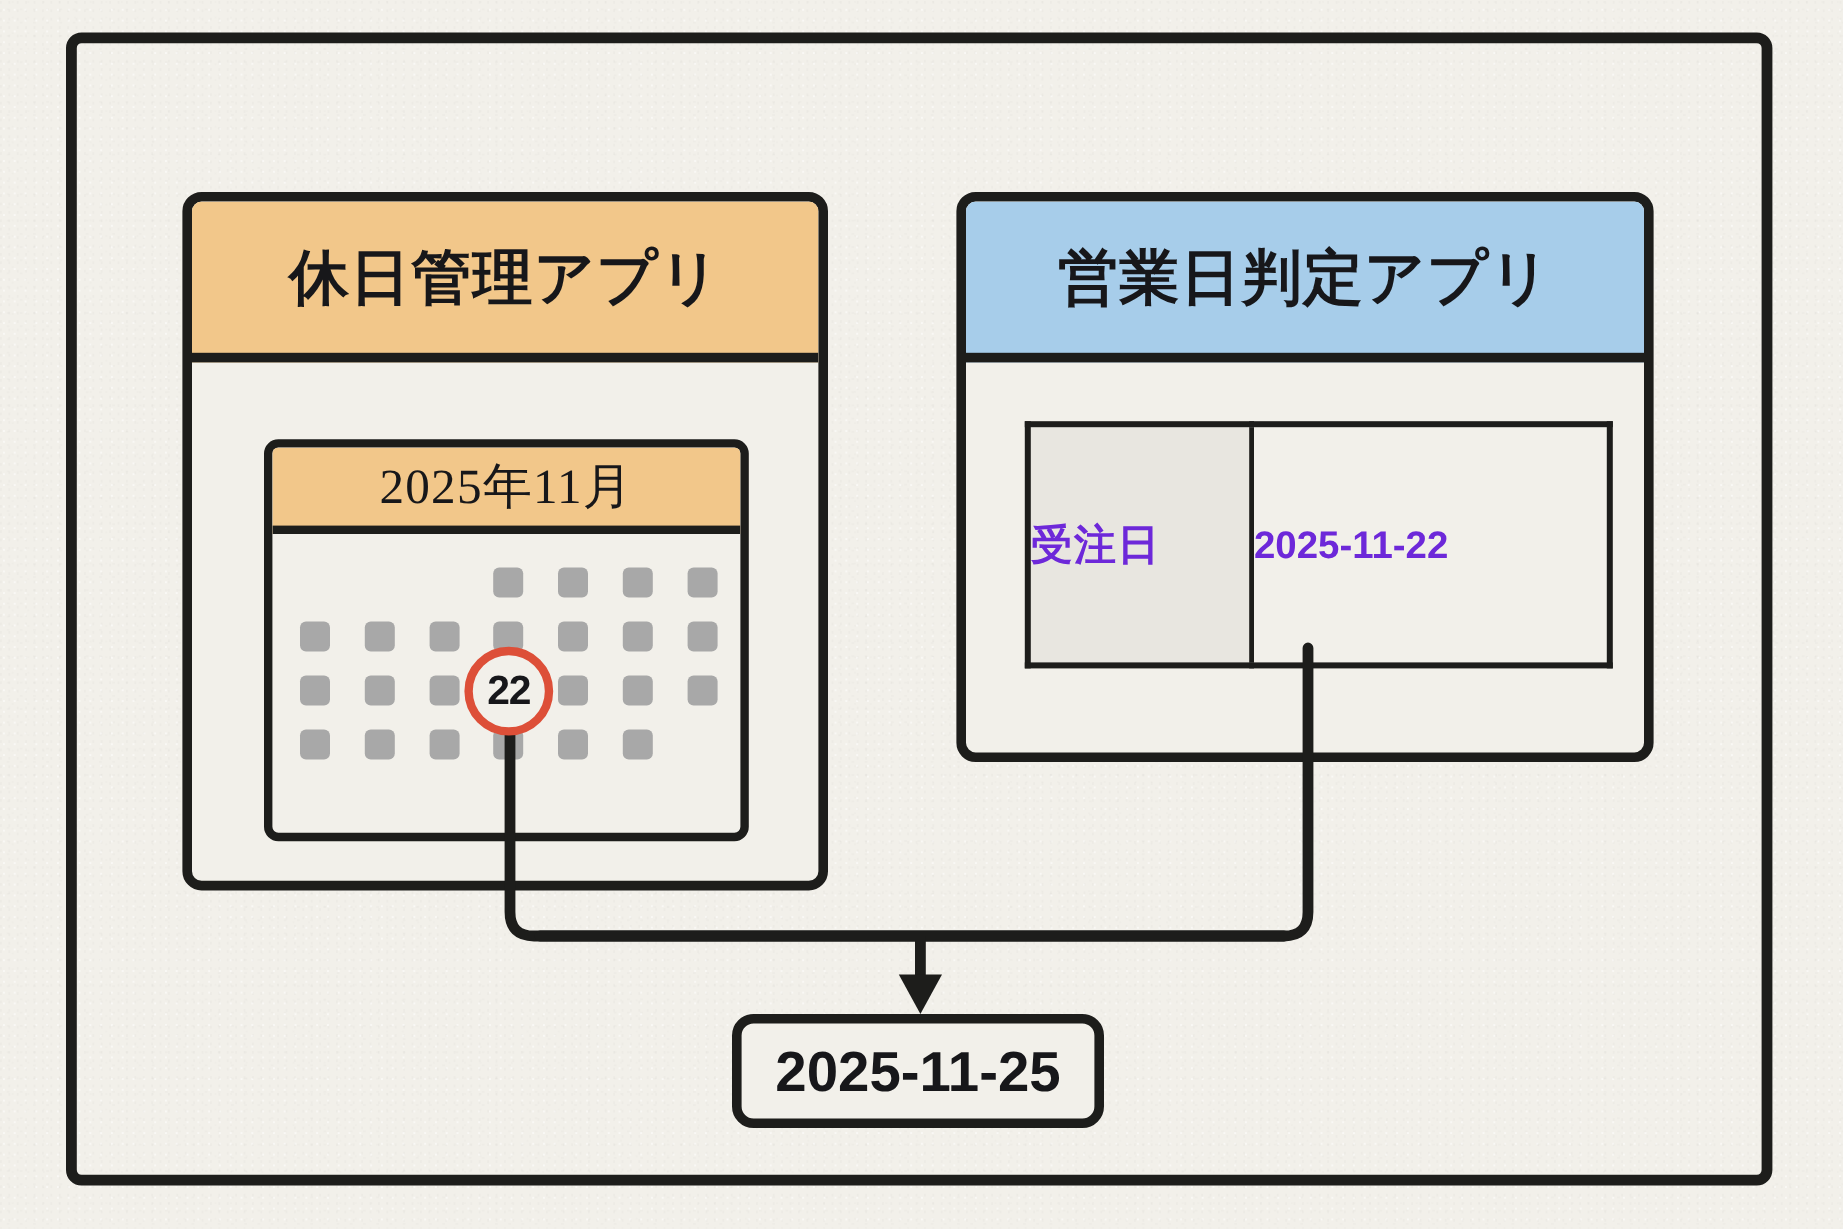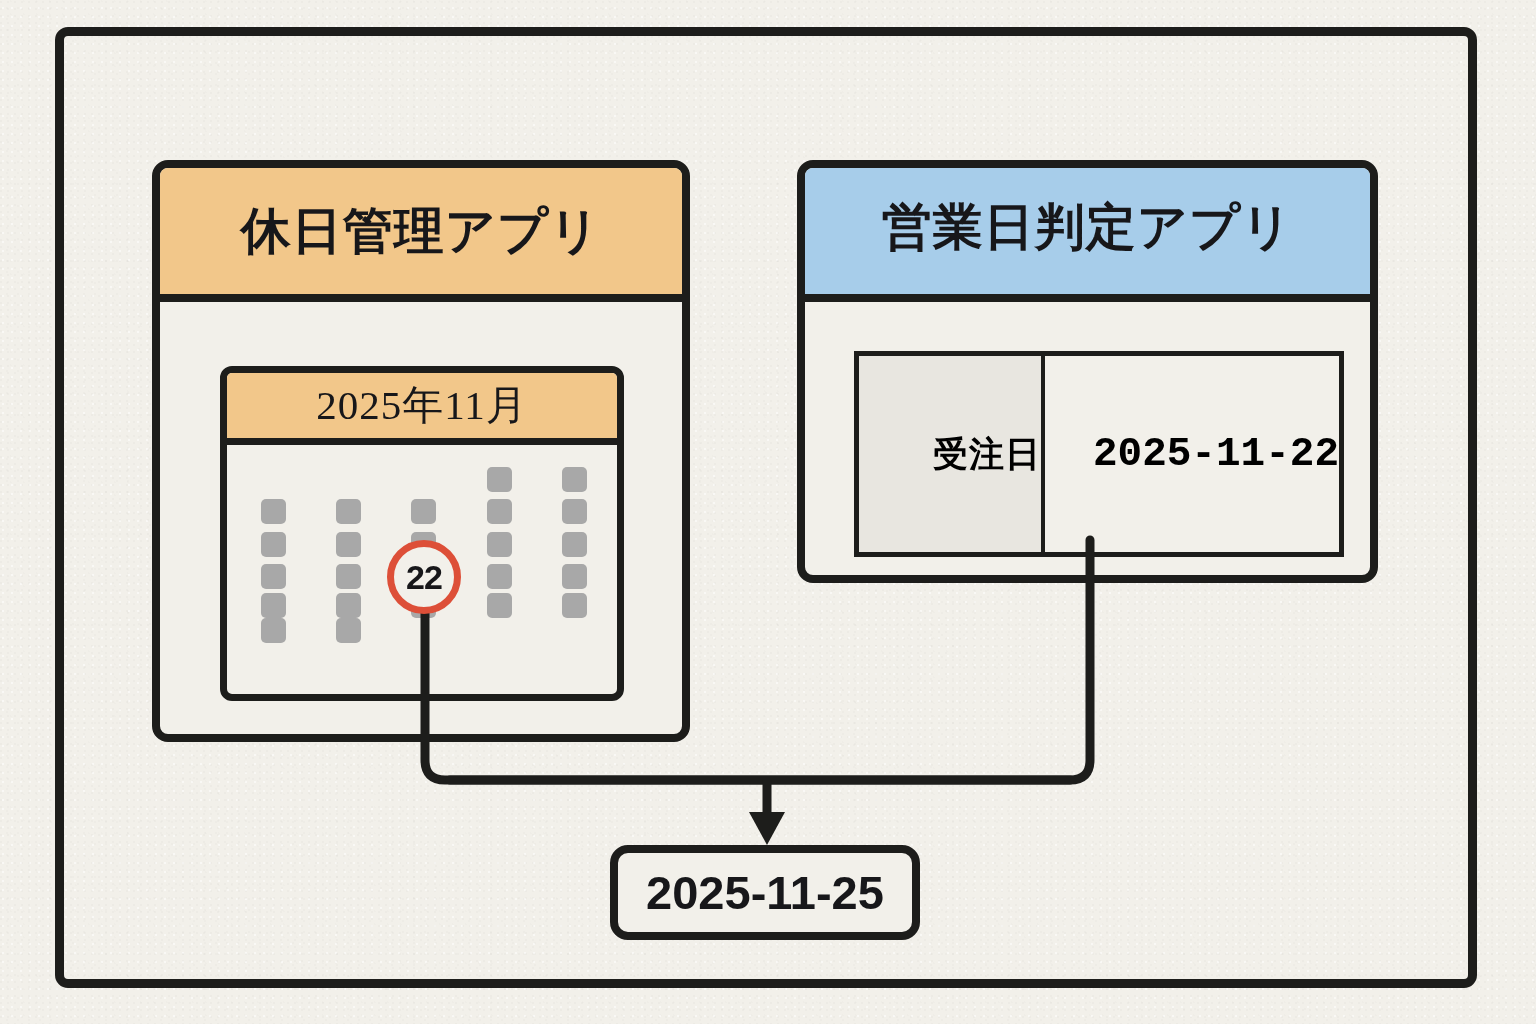--- a/index.html
+++ b/index.html
@@ -45,21 +45,21 @@
   
   .app-panel {
     position: absolute;
     border: 8px solid #1d1d1b;
     border-radius: 16px;
     box-sizing: border-box;
     background: #f2f0ea;
     overflow: hidden;
   }
   #panel-left  { left: 152px; top: 160px; width: 538px; height: 582px; }
-  #panel-right { left: 797px; top: 160px; width: 581px; height: 423px; font-family: Liberation Mono, monospace; }
+  #panel-right { left: 797px; top: 160px; width: 581px; height: 475px; }
 
   .panel-header {
     height: 134px;
     box-sizing: border-box;
     border-bottom: 8px solid #1d1d1b;
     display: flex;
     align-items: center;
     justify-content: center;
   }
   #panel-left  .panel-header { background: #f2c78a; }
@@ -103,21 +103,21 @@
     line-height: 1;
     letter-spacing: 1px;
   }
   #calendar-grid {
     position: absolute;
     left: 9px;
     top: 90px;
     width: 376px;
     height: 180px;
     display: grid;
-    grid-template-columns: repeat(5, 1fr);
+    grid-template-columns: repeat(7, 1fr);
     grid-template-rows: repeat(4, 1fr);
     justify-items: center;
     align-items: center;
   }
   .day-cell {
     width: 25px;
     height: 25px;
     border-radius: 5px;
     background: #a8a8a8;
   }
@@ -158,34 +158,34 @@
     height: 206px;
     border: 5px solid #1d1d1b;
     border-collapse: collapse;
     box-sizing: border-box;
     background: #f2f0ea;
     table-layout: fixed;
   }
   #data-table td {
     border: 4px solid #1d1d1b;
     padding: 0;
-    text-align: right;
+    text-align: left;
     vertical-align: middle;
-    color: #000000;
+    color: #6d28d9;
   }
   #data-table td.label-cell {
     width: 182px;
     background: #e8e6e0;
     font-size: 35px;
     font-weight: 700;
     letter-spacing: 1px;
   }
   #data-table td.value-cell {
     background: #f2f0ea;
-    font-size: 41px;
+    font-size: 32px;
     font-weight: 700;
     letter-spacing: 0px;
   }
 
   
   #connector-layer {
     position: absolute;
     inset: 0;
     pointer-events: none;
     z-index: 3;

